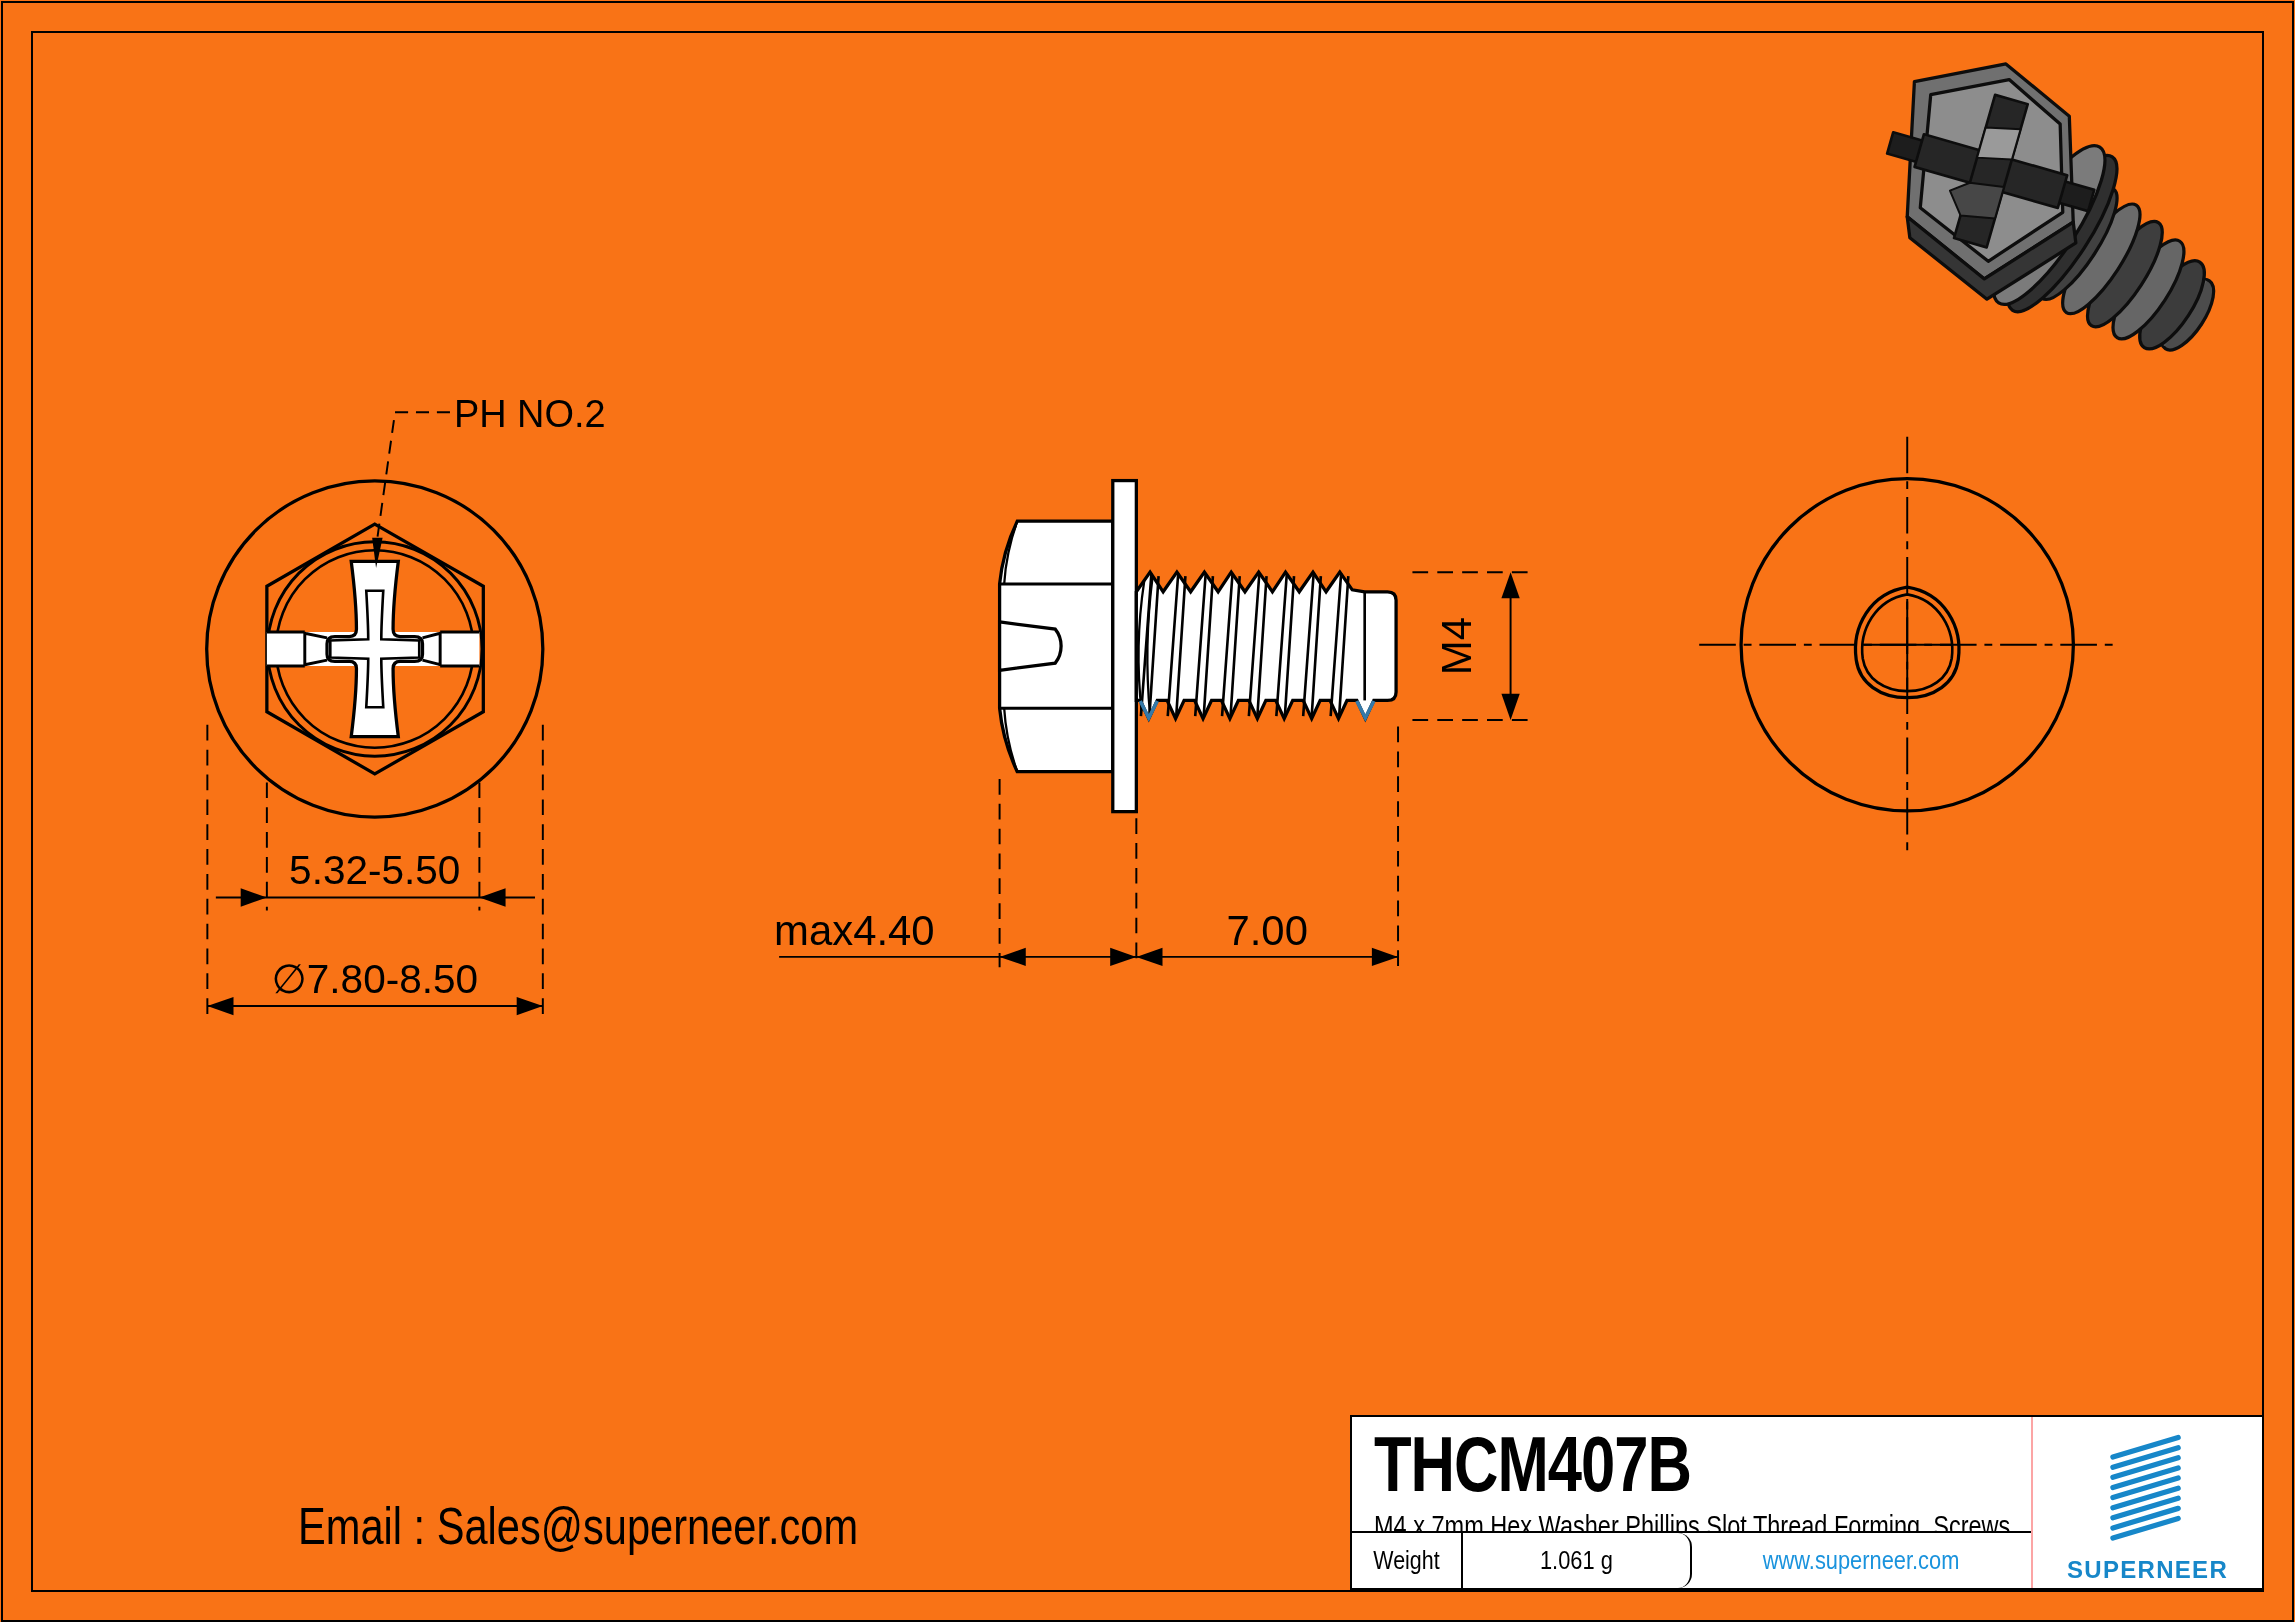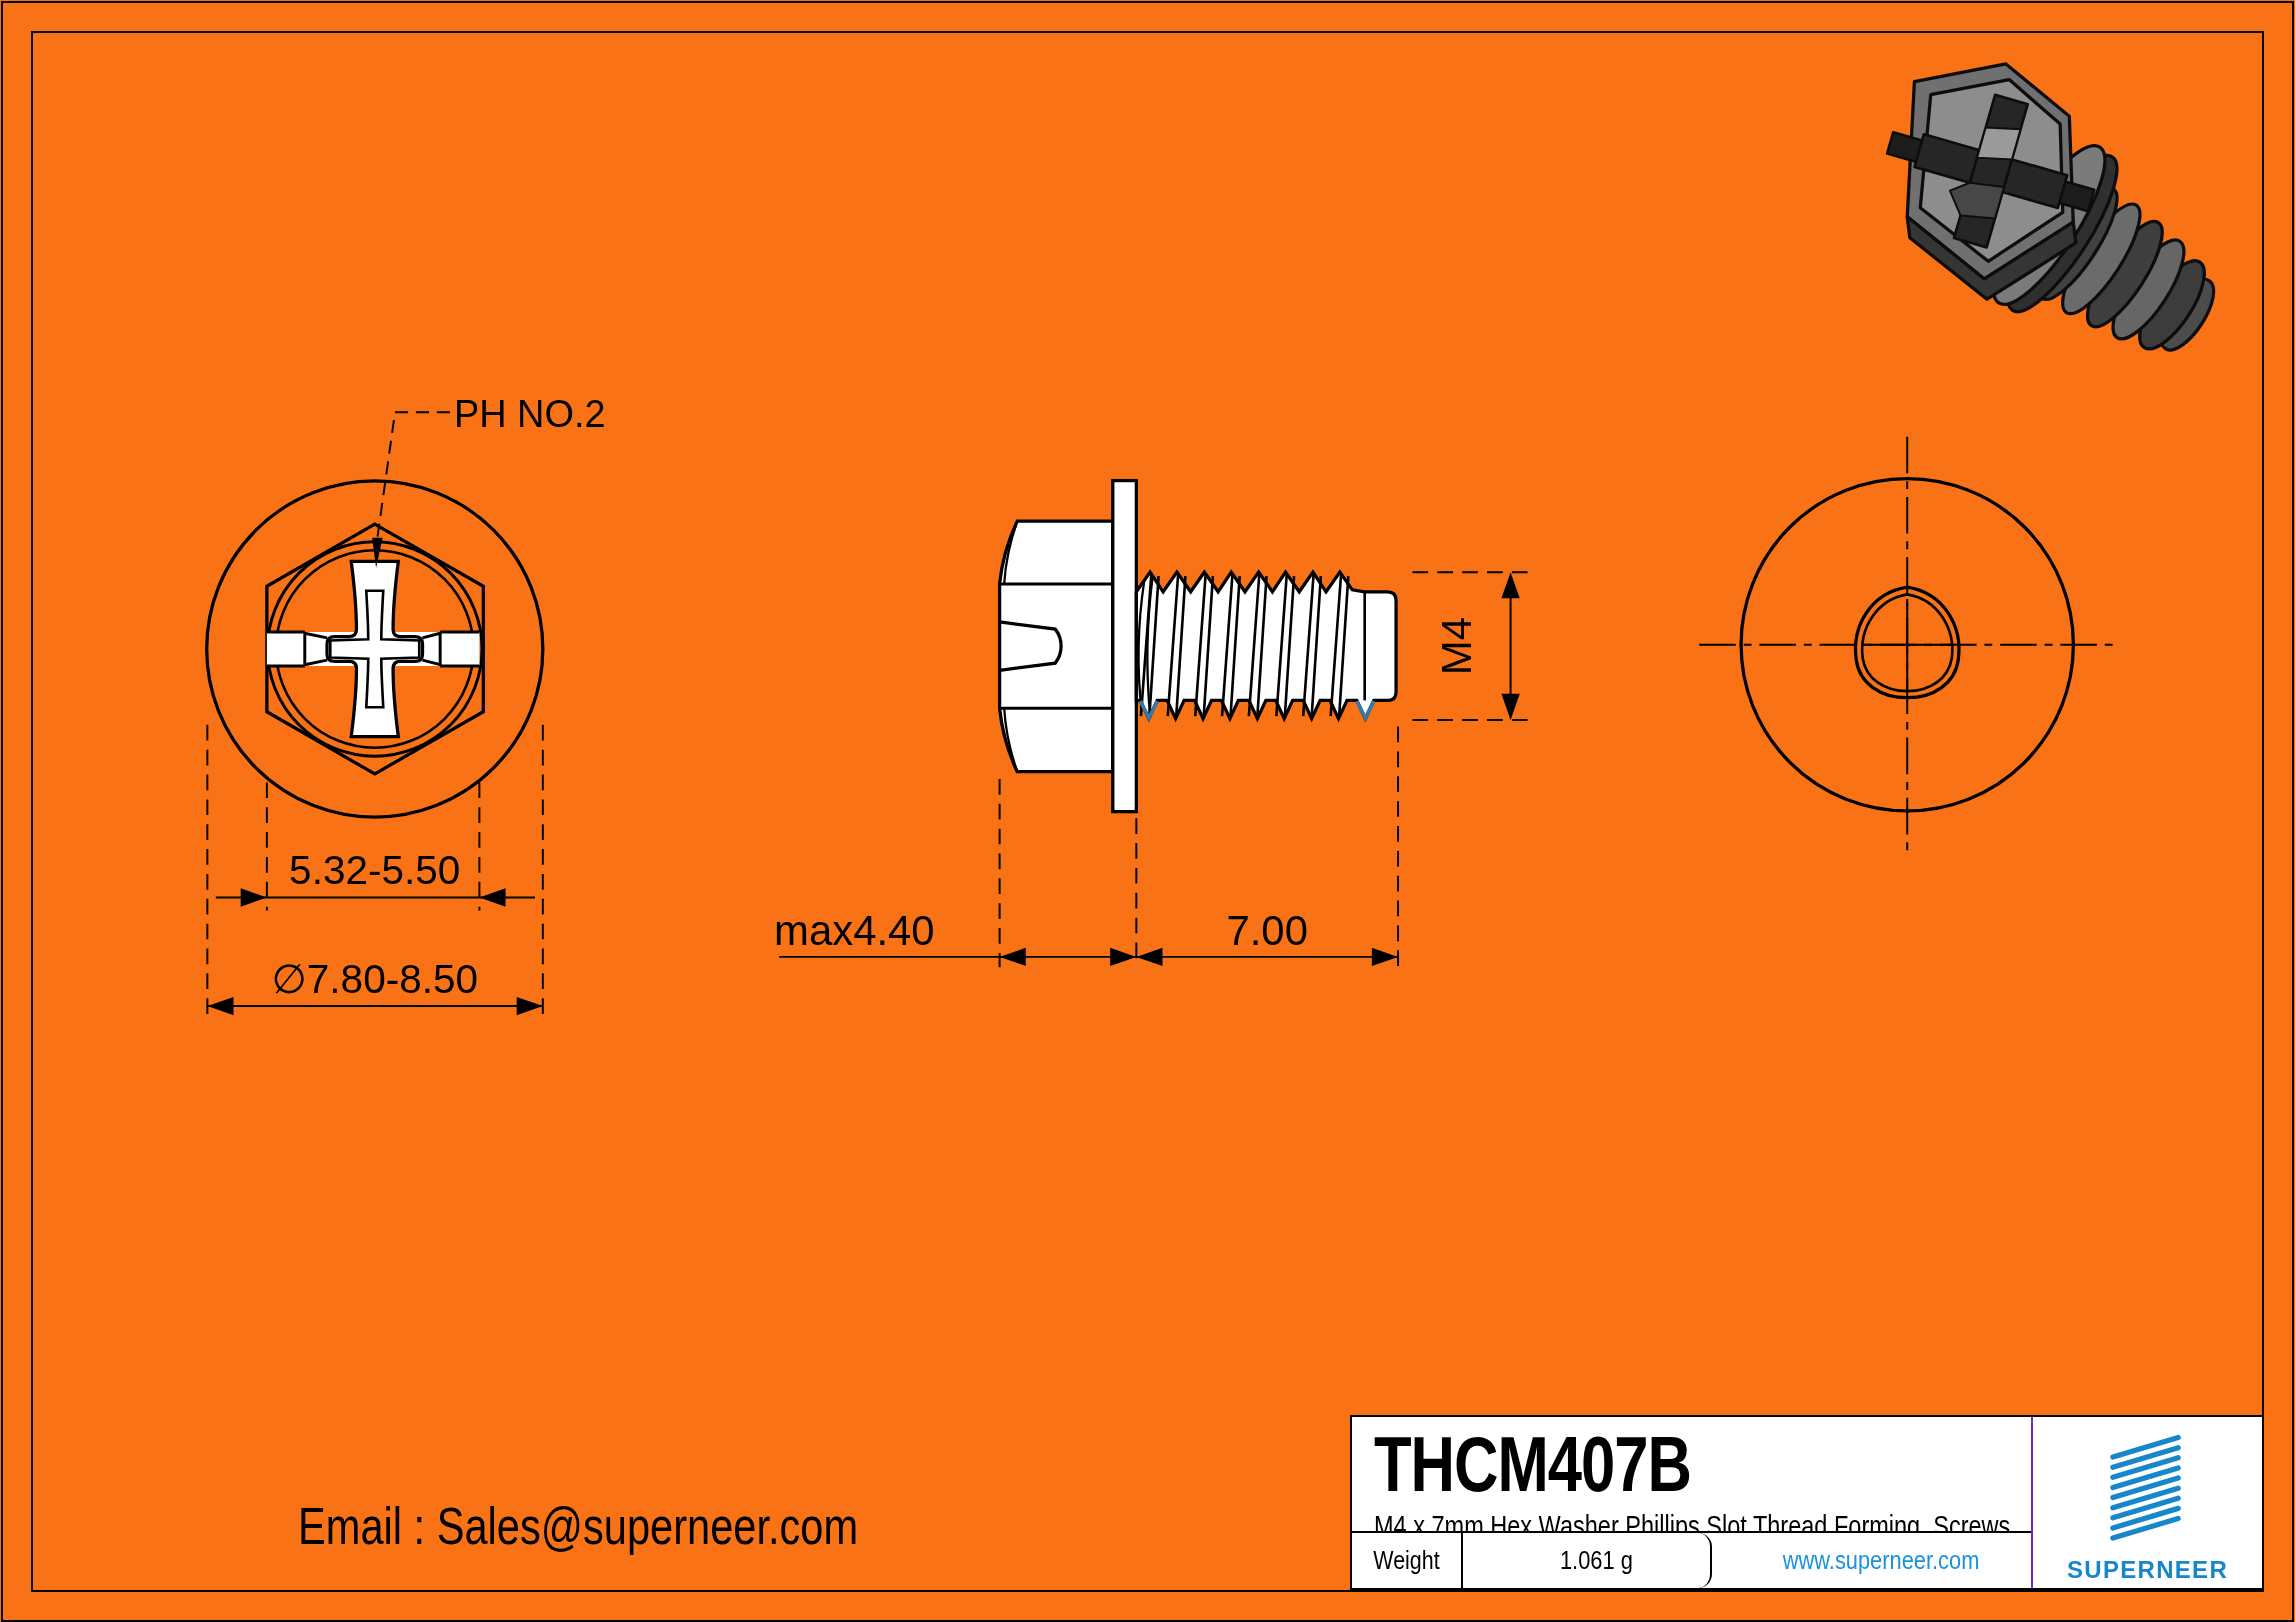--- a/index.html
+++ b/index.html
@@ -8,27 +8,27 @@
   .border-outer{position:absolute;left:1.3px;top:1.3px;right:1.3px;bottom:1.3px;border:2px solid #000;}
   .border-inner{position:absolute;left:31px;top:31px;right:31px;bottom:31px;border:2px solid #000;}
   svg{position:absolute;overflow:visible;}
   svg text{font-family:"Liberation Sans",sans-serif;fill:#000;}
   .cond{display:inline-block;transform:scaleX(0.8);transform-origin:left center;white-space:pre;}
   .cond-c{display:inline-block;transform:scaleX(0.84);transform-origin:center center;white-space:pre;}
 
   
   .title-block{position:absolute;left:1350px;top:1415px;width:914px;height:175px;
                border:2.6px solid #000;box-sizing:border-box;display:flex;background:#fff;}
-  .tb-left{width:681px;display:flex;flex-direction:column;border-right:2px solid #6d28d9;box-sizing:border-box;}
+  .tb-left{width:681px;display:flex;flex-direction:column;border-right:2px solid #fca5a5;box-sizing:border-box;}
   .tb-title-area{height:116px;border-bottom:2px solid #000;box-sizing:border-box;padding-left:22px;overflow:hidden;}
   .tb-part-number{font-size:77px;font-weight:bold;line-height:1.02;margin-top:7.9px;letter-spacing:-1.3px;}
   .tb-desc{font-size:29.4px;margin-top:5.2px;}
   .tb-row{display:flex;box-sizing:border-box;}
   .tb-row1{height:32px;border-bottom:2px solid #000;}
-  .tb-row2{flex:1;gap:20px;}
+  .tb-row2{flex:1;}
   .tb-cell{display:flex;align-items:center;justify-content:center;box-sizing:border-box;font-size:26px;}
   .tb-cell.lbl{font-size:25.5px;}
   .br{border-right:2px solid #000;}
   .w-material{width:111px;}
   .w-matval{width:229px;}
   .w-finish{width:109px;}
   .w-finval{flex:1;}
   .w-weight{width:111px;}
   .w-wval{width:229px;border-radius:14px;}
   .w-site{flex:1;}

